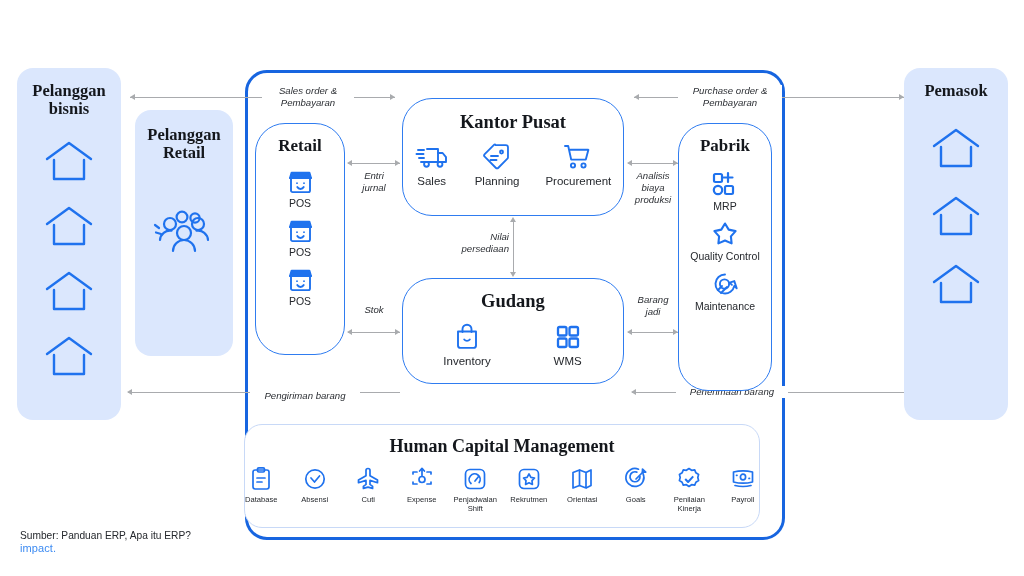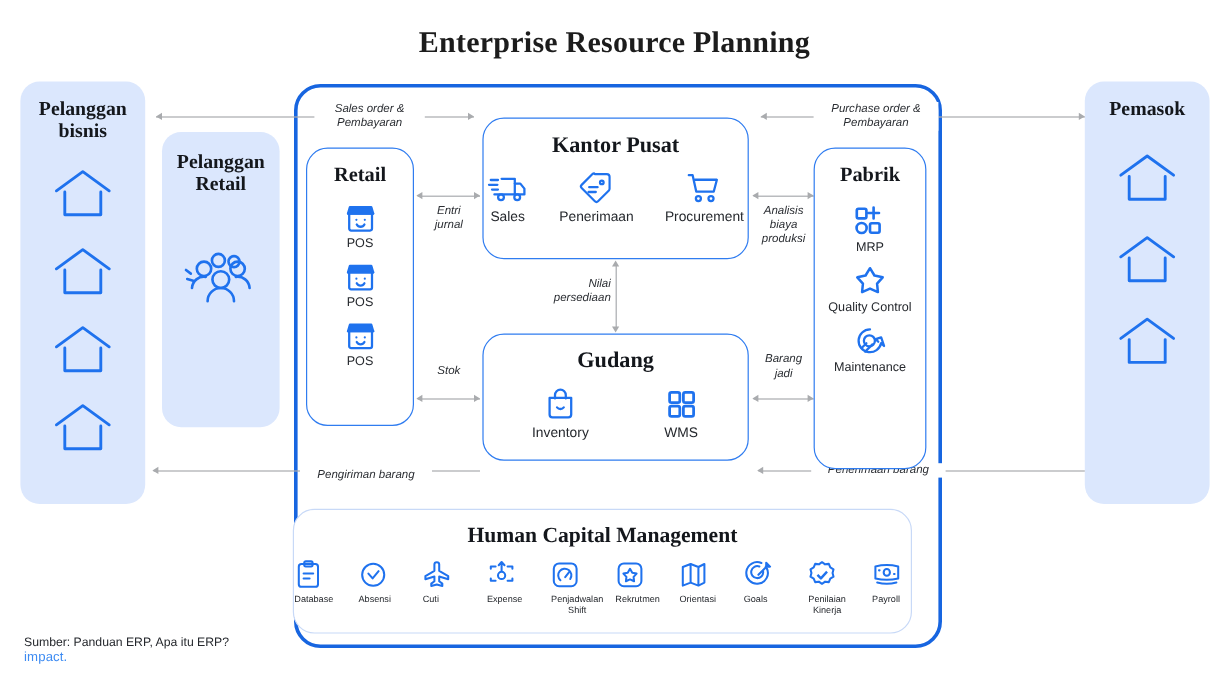--- a/index.html
+++ b/index.html
@@ -50,21 +50,21 @@
     width: 540px; height: 470px;
     border: 3px solid #1765e0;
     border-radius: 22px;
     background: #ffffff;
   }
 
   
   .box {
     position: absolute;
     border: 1.6px solid #2f7cf0;
-    border-radius: 18px;
+    border-radius: 30px;
     background: #fff;
   }
   .box-title {
     font-family: "Liberation Serif", serif;
     font-weight: 700; color: #14171c;
     text-align: center;
   }
 
   #box-retail { left: 255px; top: 123px; width: 90px; height: 232px; }
   #box-retail .box-title { font-size: 17px; margin-top: 12px; }
@@ -91,21 +91,21 @@
     display: flex; justify-content: center; align-items: flex-start;
     gap: 26px; margin-top: 10px;
   }
   .icon-cell { display: flex; flex-direction: column; align-items: center; gap: 4px; }
   .icon-cell .lbl { font-size: 11.5px; color: #25282d; text-align: center; line-height: 1.18; }
 
   .hcm-row {
     display: flex; justify-content: center; align-items: flex-start;
     gap: 21.5px; margin-top: 9px;
   }
-  .hcm-cell { display: flex; flex-direction: column; align-items: flex-start; gap: 3px; width: 32px; }
+  .hcm-cell { display: flex; flex-direction: column; align-items: center; gap: 3px; width: 32px; }
   .hcm-cell .lbl { font-size: 7.6px; color: #25282d; text-align: center; line-height: 1.22; }
 
   .v-stack { display: flex; flex-direction: column; align-items: center; gap: 9px; margin-top: 11px; }
   .v-item { display: flex; flex-direction: column; align-items: center; gap: 2px; }
   .v-item .lbl { font-size: 10.5px; color: #25282d; text-align: center; }
 
   
   .conn { position: absolute; background: #a9abae; }
   .conn.h { height: 1px; }
   .conn.v { width: 1px; }
@@ -127,21 +127,20 @@
   .footer .src { font-size: 10.2px; color: #25282d; }
   .footer .brand { font-size: 11px; color: #3d8bf2; margin-top: 1px; letter-spacing: .1px; }
 
   svg { display: block; }
 </style>
 </head>
 <body>
 
 <div class="stage">
 
-  <div class="title">Enterprise Resource Planning</div>
 
   <div class="panel" id="panel-business">
     <div class="panel-title">
       
       Pelanggan<br>bisnis
     </div>
     <div class="house-stack b">
       <span>
           <svg width="52" height="44" viewBox="0 0 52 44">
             <path d="M4 20 L26 4 L48 20" fill="none" stroke="#1f72ee" stroke-width="2.4" stroke-linecap="round" stroke-linejoin="round"></path>
@@ -350,21 +349,21 @@
       <div class="icon-cell">
         <span>
             <svg width="34" height="28" viewBox="0 0 34 28">
               <g fill="none" stroke="#1f72ee" stroke-width="1.9" stroke-linecap="round" stroke-linejoin="round">
                 <path d="M17.5 3.2 h10.6 a2.4 2.4 0 0 1 2.4 2.4 v10.6 a2 2 0 0 1 -.6 1.4 l-9.5 9.5 a2 2 0 0 1 -2.8 0 l-11.6 -11.6 a2 2 0 0 1 0 -2.8 l9.5 -9.5 a2 2 0 0 1 1.4 -.6 z" transform="translate(-1,-1) scale(0.95)"></path>
                 <circle cx="21.5" cy="9" r="1.5"></circle>
                 <path d="M11 13 h7 M10.5 17 h6"></path>
               </g>
             </svg>
           </span>
-        <span class="lbl">Penerimaan</span>
+        <span class="lbl">Planning</span>
       </div>
       <div class="icon-cell">
         <span>
             <svg width="34" height="28" viewBox="0 0 34 28">
               <g fill="none" stroke="#1f72ee" stroke-width="1.9" stroke-linecap="round" stroke-linejoin="round">
                 <path d="M4 3 h3.2 l3 13.6 h14.6 l2.6 -9.8 h-18"></path>
                 <circle cx="12" cy="22.5" r="2.1"></circle>
                 <circle cx="22.5" cy="22.5" r="2.1"></circle>
               </g>
             </svg>

